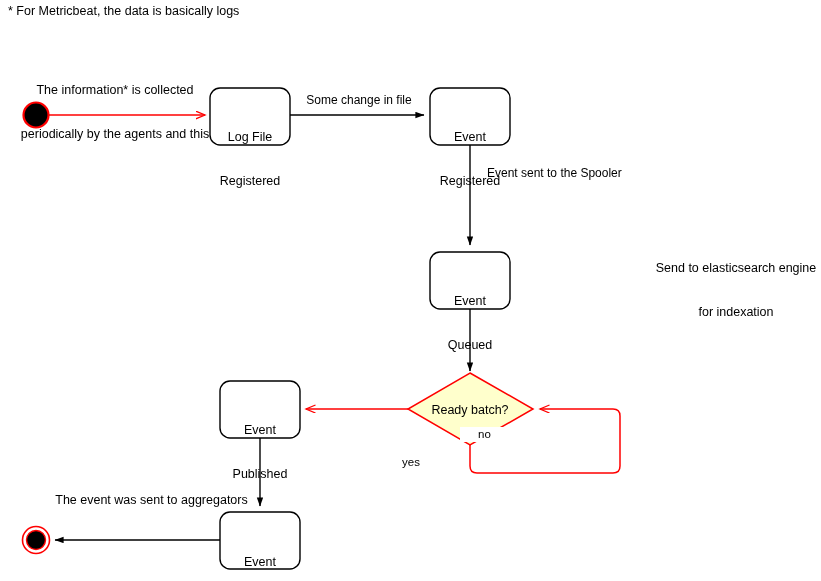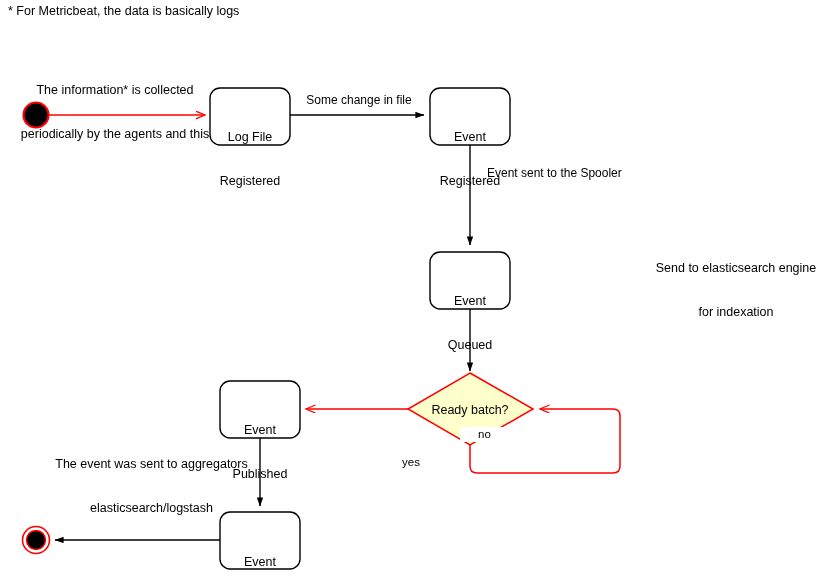--- a/index.html
+++ b/index.html
@@ -196,23 +196,22 @@
 
   <div class="edge-label small-branch-label" style="left:402px; top:416px; width:30px; text-align:left;margin-top:39px;">yes</div>
 
   <div class="edge-label small-branch-label branch-no" style="left:460px; top:427px; width:20px; text-align:left;">no</div>
 
   <div class="node-label" style="left:220px; top:394px; width:80px;">
     <div>Event</div>
     <div>Published</div>
   </div>
 
-  <div class="note-label" style="left:45px; top:428px; width:213px;">
+  <div class="note-label" style="left:45px; top:464px; width:213px;">
     <div>The event was sent to aggregators</div>
-    <div>elasticsearch/logstash</div>
   </div>
 
   <div class="node-label" style="left:220px; top:526px; width:80px;">
     <div>Event</div>
     
   </div>
 
   <div class="terminal-label" style="left:16px; top:563px; width:40px;margin-top:20px;">End</div>
 
 </div>

